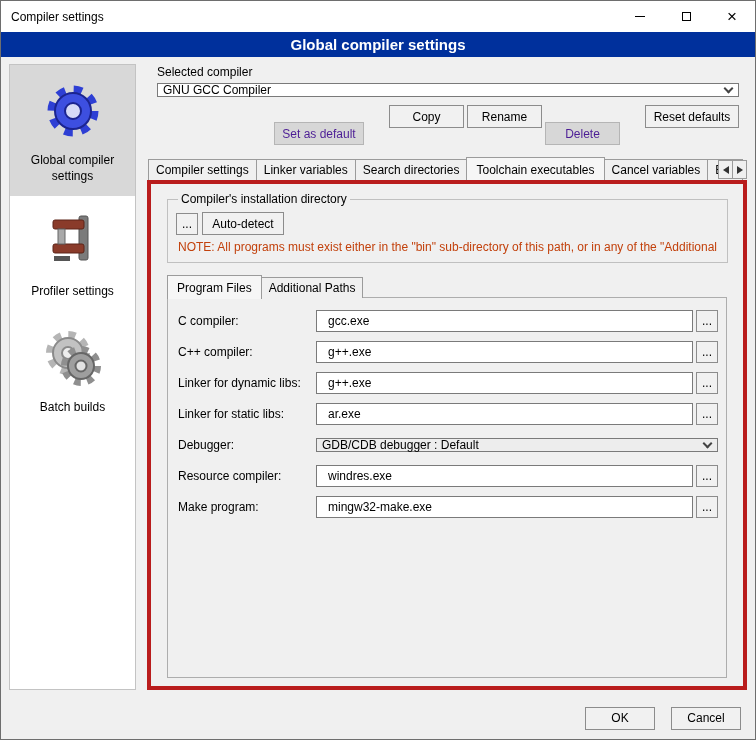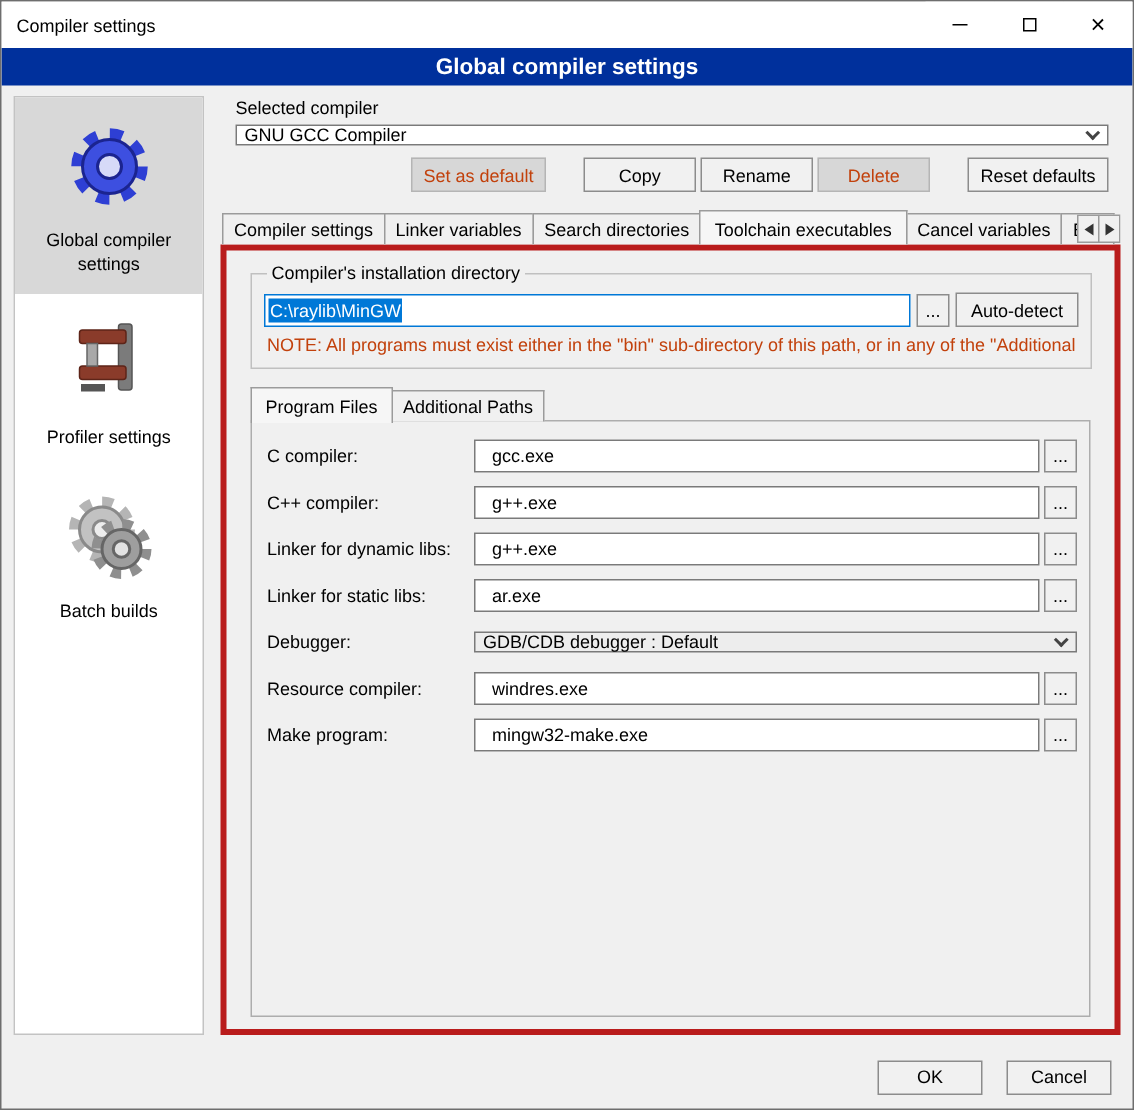--- a/index.html
+++ b/index.html
@@ -45,21 +45,21 @@
   .combo.top { margin:0 8px 0 10px; }
   .combo .chev-wrap { margin-left:auto; width:20px; height:100%; display:flex;
                       align-items:center; justify-content:center; }
   .chev { width:7px; height:7px; border-right:2px solid #444; border-bottom:2px solid #444;
           transform:rotate(45deg); margin-top:-4px; }
   .combo.gray { background:#EDEDED; }
 
   
   .btn { background:#F1F1F1; border:1px solid #8C8C8C; font-family:inherit;
          font-size:12px; height:23px; cursor:default; }
-  .btn.disabled { background:#D7D7D7; border-color:#B5B5B5; color:#c2410c; }
+  .btn.disabled { background:#D7D7D7; border-color:#B5B5B5; color:#4c1d95;margin-top:17px; }
   .btn-row { margin:8px 8px 0 10px; display:flex; justify-content:flex-end; gap:3px; }
   .b-setdef { width:90px; margin-right:22px; }
   .b-copy, .b-rename, .b-delete { width:75px; }
   .b-delete { margin-right:22px; }
   .b-reset { width:94px; }
 
   
   .tabstrip { margin-top:12px; height:23px; display:flex; align-items:flex-end;
               position:relative; overflow:hidden; flex-shrink:0; padding-left:1px; }
   .tab { padding:3px 7px; background:#F0F0F0; border:1px solid #9B9B9B; border-bottom:none;
@@ -203,23 +203,20 @@
               <span class="tri-r"></span>
             </div>
         </div>
       </div>
 
       <div class="pane">
 
         <fieldset class="group">
           <legend>Compiler's installation directory</legend>
           <div class="dir-row">
-            <div class="input-box">
-              <span class="sel-text">C:\raylib\MinGW</span>
-            </div>
             <button class="btn browse">...</button>
             <button class="btn b-autodetect">Auto-detect</button>
           </div>
           <div class="note">NOTE: All programs must exist either in the "bin" sub-directory of this path, or in any of the "Additional</div>
         </fieldset>
 
         <div class="subtabs">
           <div class="tab active">Program Files</div>
           <div class="tab">Additional Paths</div>
         </div>

